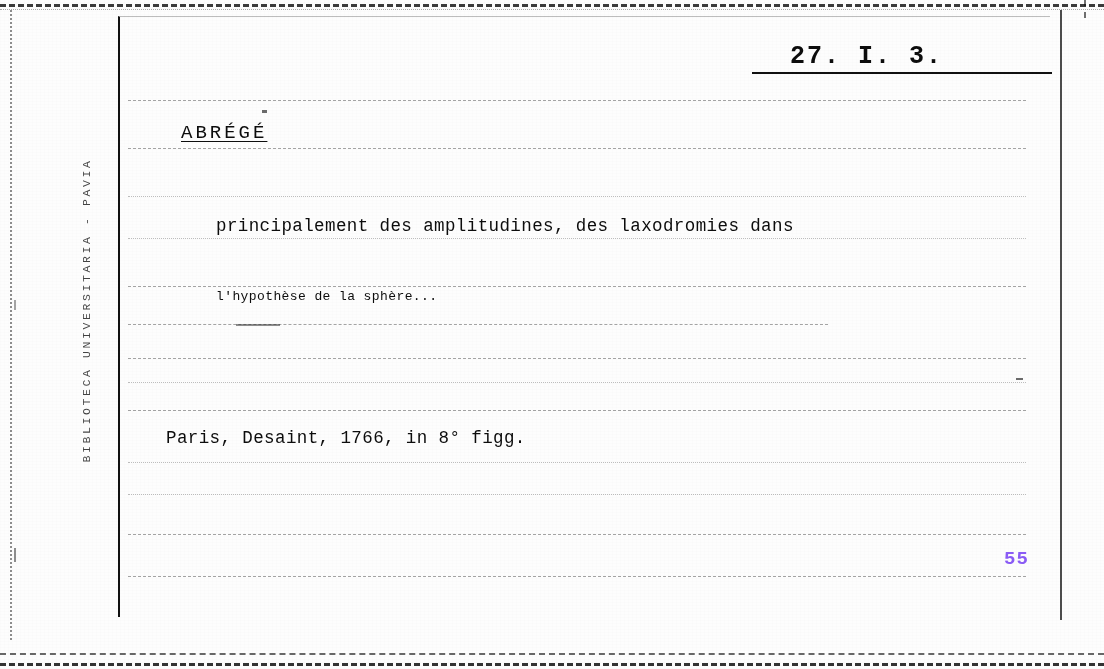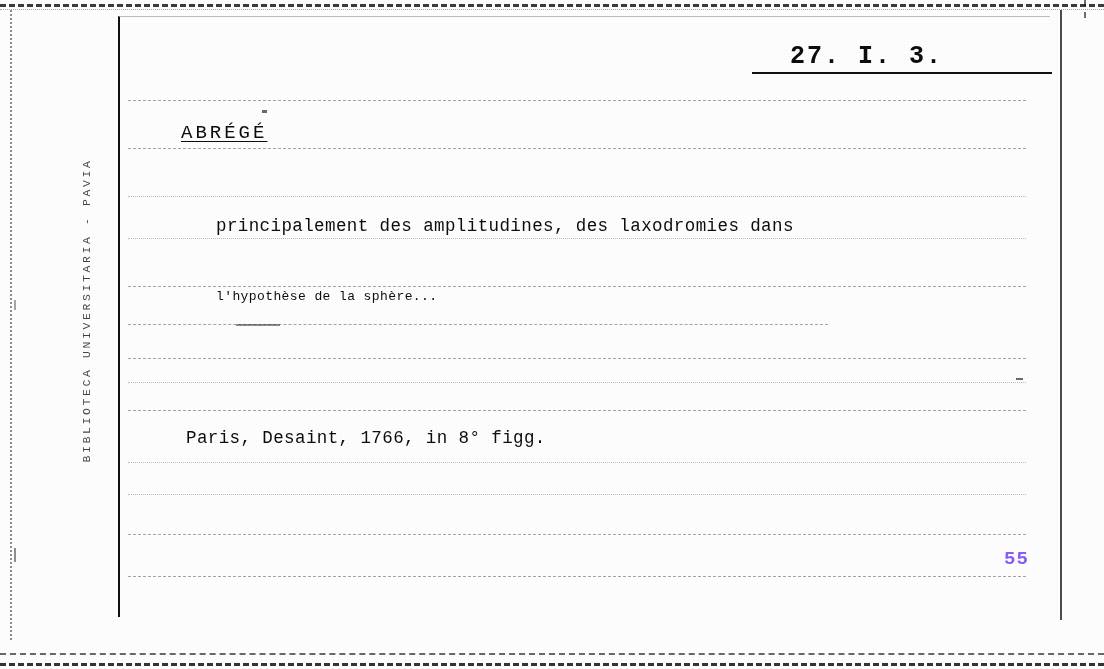--- a/index.html
+++ b/index.html
@@ -156,21 +156,21 @@
     letter-spacing: 3px;
     font-weight: 400;
     text-decoration: underline;
     text-underline-offset: 3px;
   }
 
   #line1 { left: 306px; top: 176px; font-size: 17.5px; }
   #line2 { left: 216px; top: 216px; font-size: 17.5px; }
   #line3 { left: 216px; top: 255px; font-size: 13px; margin-top: 34px; }
 
-  #imprint { left: 166px; top: 428px; font-size: 17.5px; margin-left: 20px; }
+  #imprint { left: 166px; top: 428px; font-size: 17.5px; }
 
   #catnum {
     left: 1004px;
     top: 548px;
     font-size: 19px;
     letter-spacing: 1px;
     font-weight: 700;
     color: #8b5cf6;
   }
 

